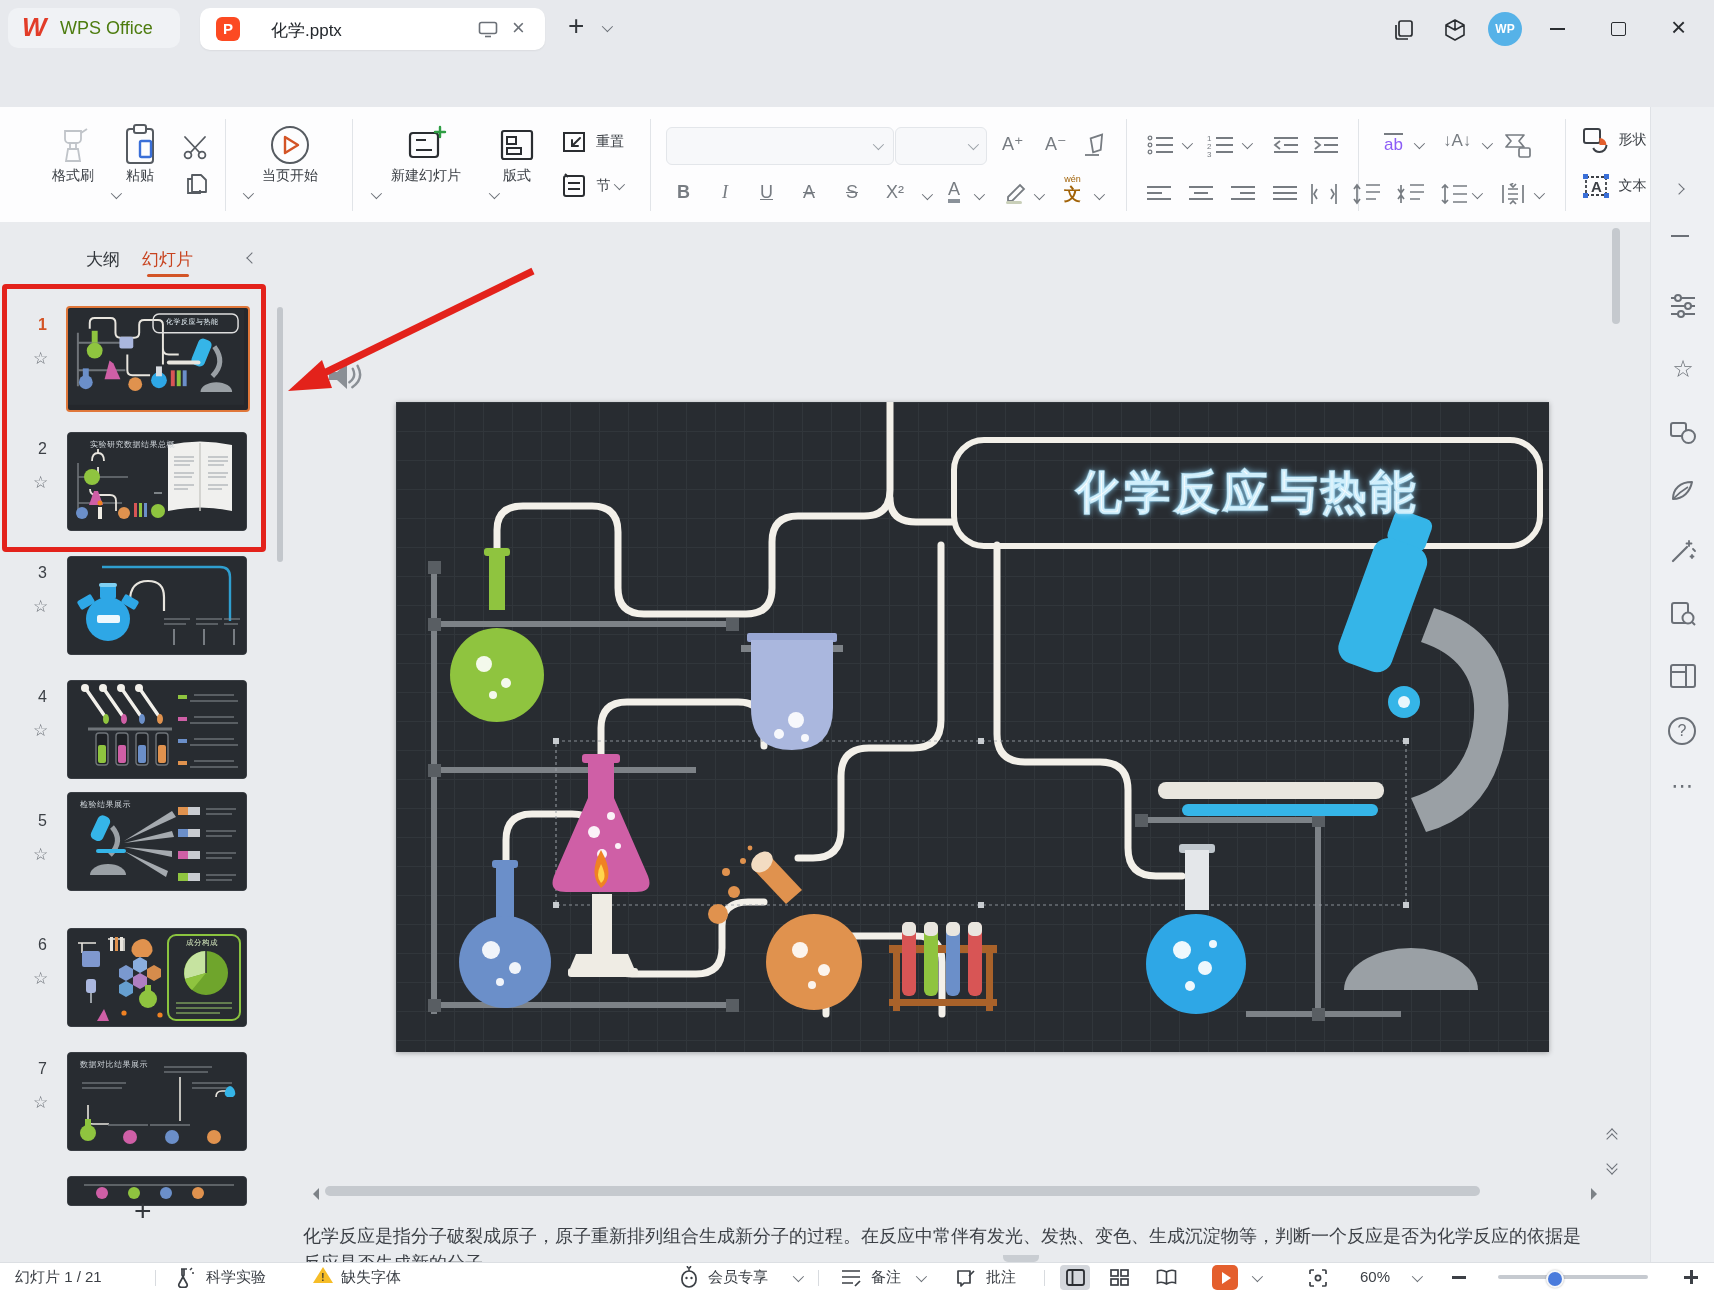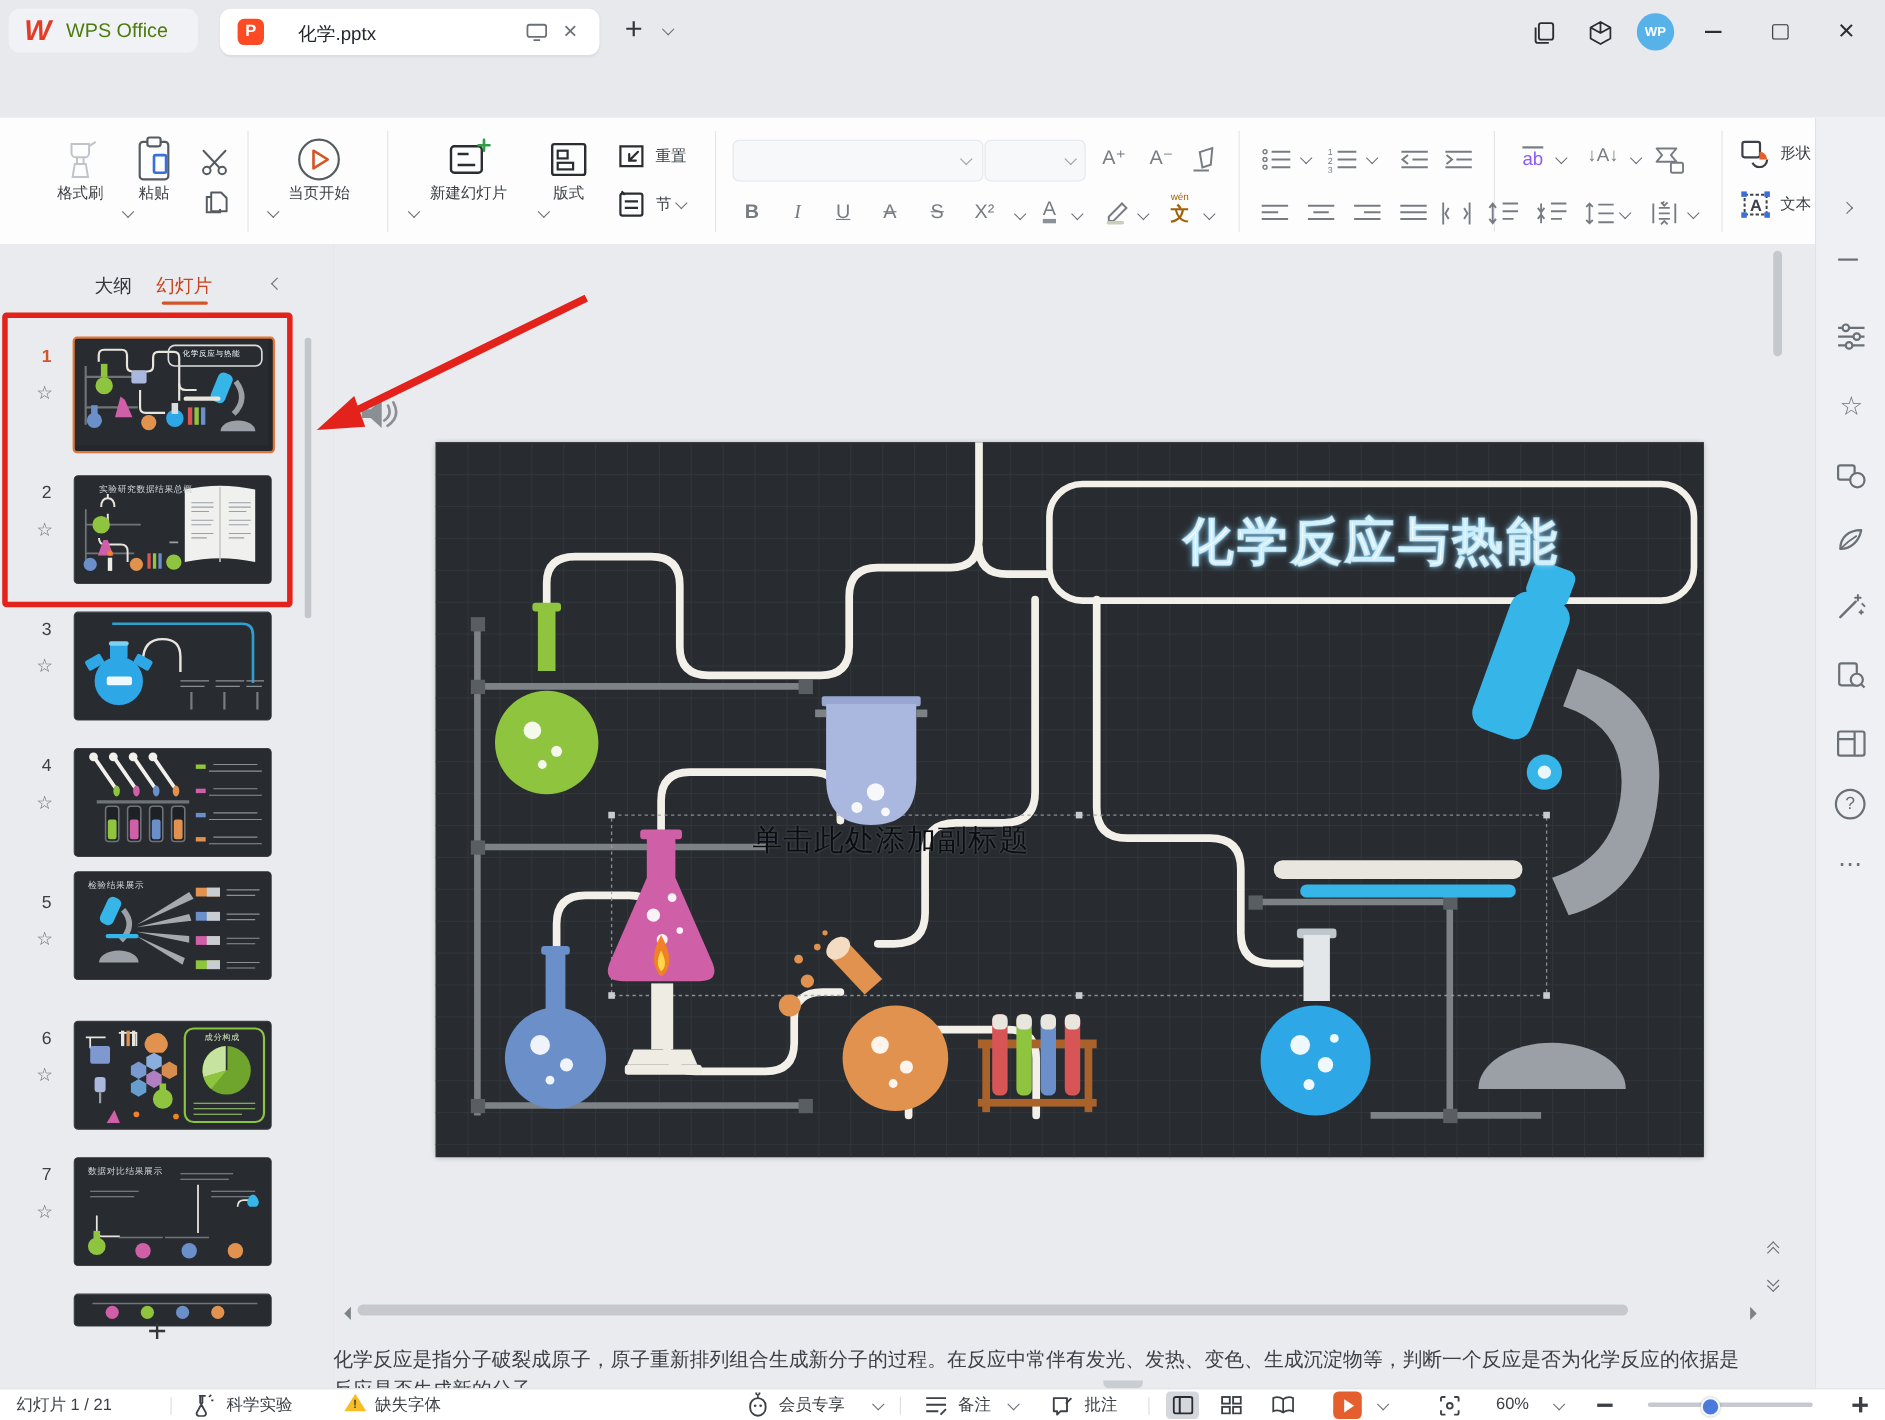--- a/index.html
+++ b/index.html
@@ -746,21 +746,20 @@
         <rect x="786" y="402" width="196" height="12" rx="6" fill="#35b5e8"></rect>
         <path d="M948 588 a67 42 0 0 1 134 0 z" fill="#9aa0a5"></path>
         <g transform="rotate(20 990 200)">
           <rect x="968" y="108" width="40" height="34" rx="8" fill="#35b5e8"></rect>
           <rect x="960" y="138" width="56" height="132" rx="16" fill="#35b5e8"></rect>
         </g>
         <circle cx="1008" cy="300" r="16" fill="#35b5e8"></circle>
           <circle cx="1008" cy="300" r="6" fill="#e9f6fc"></circle>
       </svg>
       <div class="ab" id="slide-title" style="left:558px;top:60px;width:586px;">化学反应与热能</div>
-      <div class="ab" id="slide-subtitle" style="left:288px;top:344px;">单击此处添加副标题</div>
     </div>
 
     <span class="ab" style="left:1309px;top:6px;width:8px;height:96px;background:#c5c9ce;border-radius:4px;"></span>
     <span class="ab" style="left:1305px;top:908px;color:#565b61;font-size:13px;">
       <span class="cv" style="transform:rotate(-135deg);display:block;"></span>
         <span class="cv" style="transform:rotate(-135deg);display:block;margin-top:-3px;"></span>
     </span>
     <span class="ab" style="left:1305px;top:938px;color:#565b61;font-size:13px;">
       <span class="cv" style="transform:rotate(45deg);display:block;"></span>
         <span class="cv" style="transform:rotate(45deg);display:block;margin-top:-3px;"></span>

